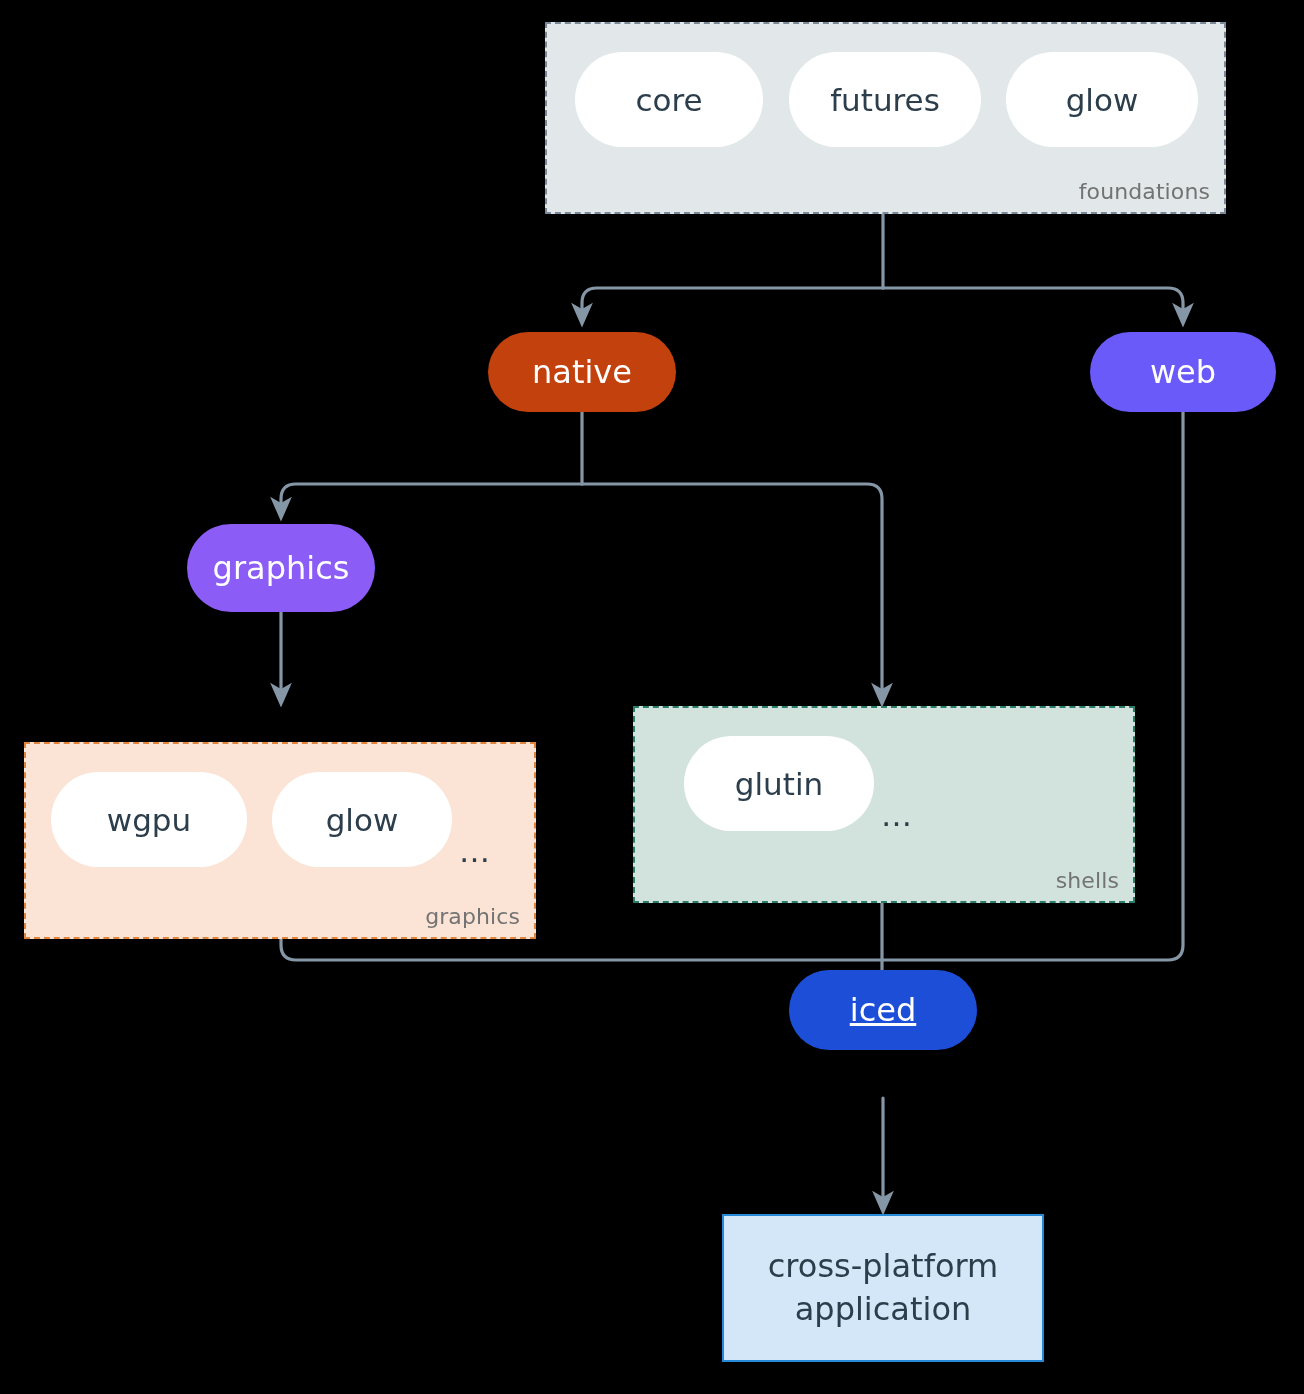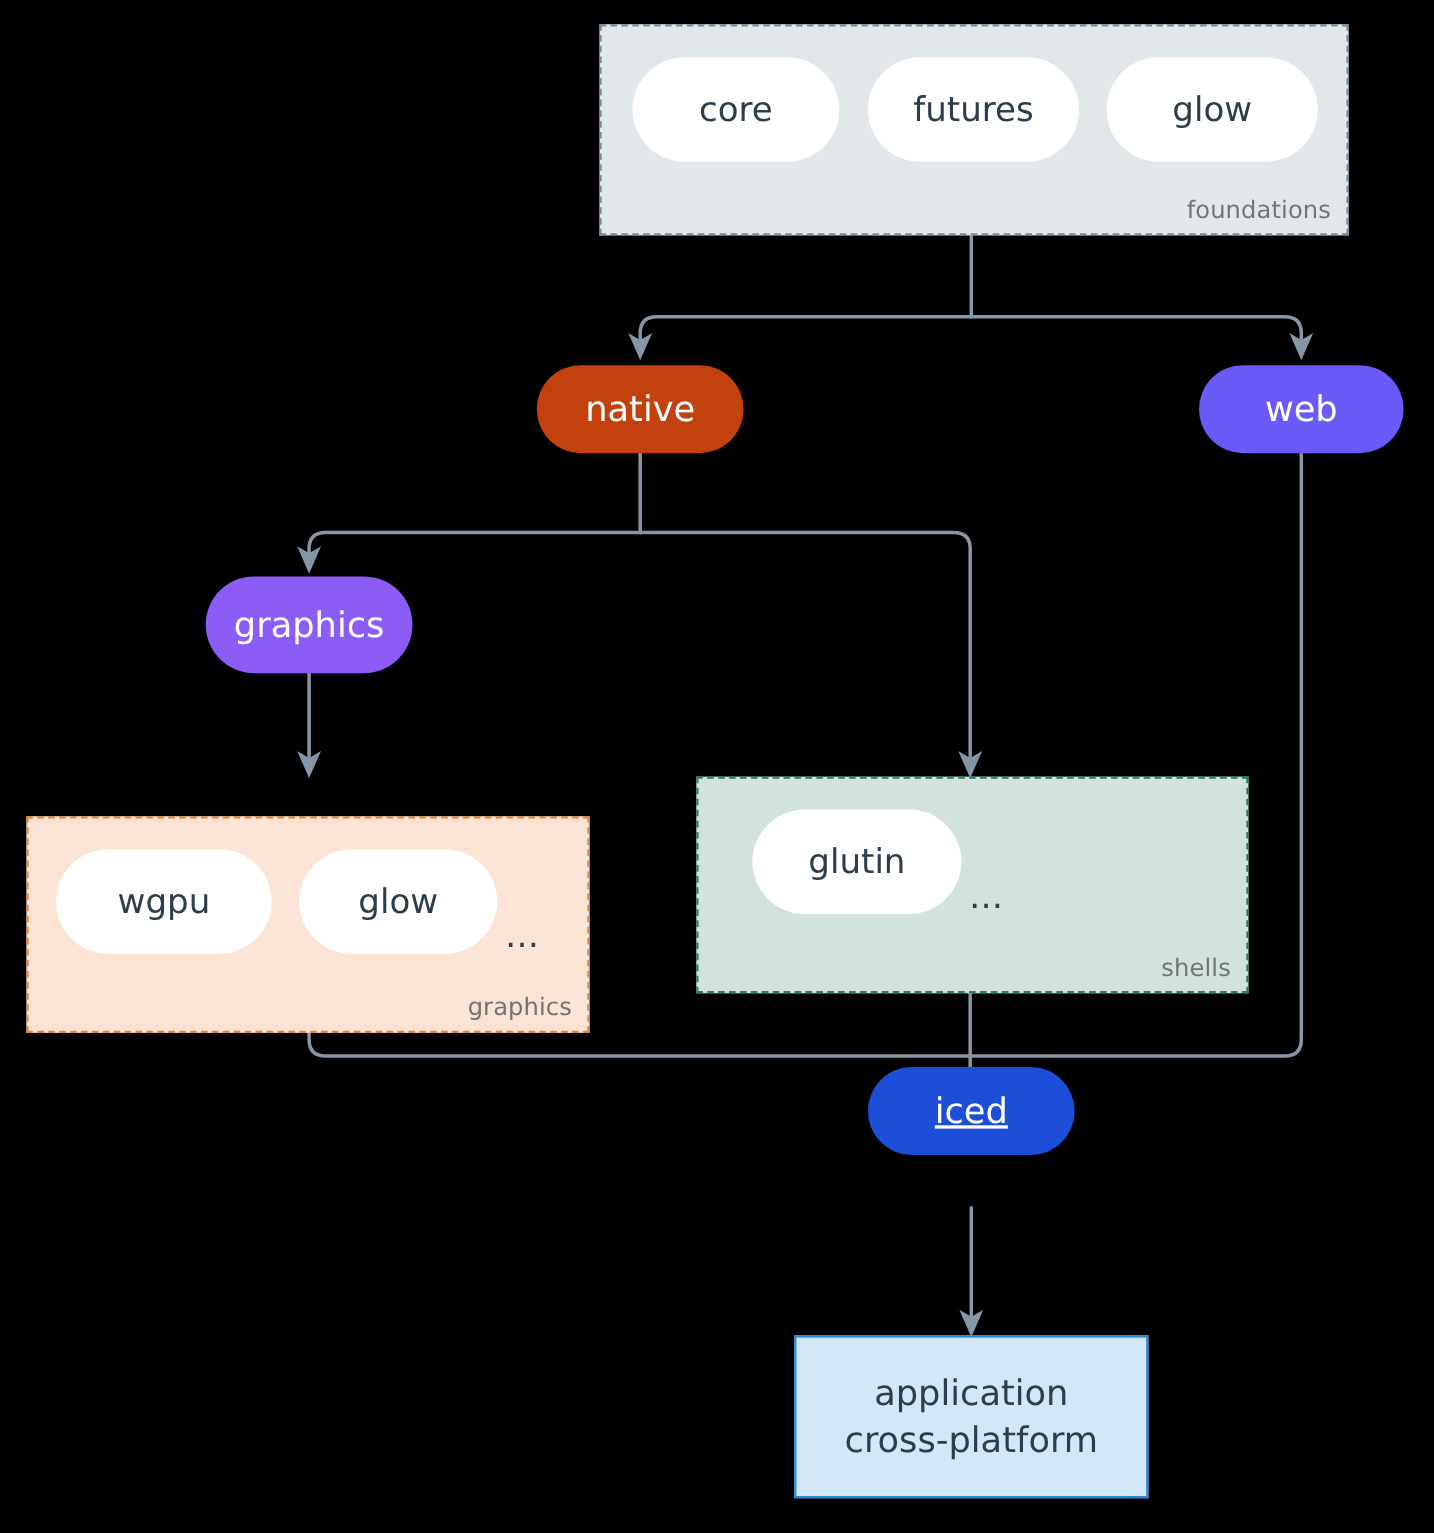--- a/index.html
+++ b/index.html
@@ -192,18 +192,18 @@
     </div>
     <div class="group-label">shells</div>
   </div>
 
   <div class="pill" style="left:789px; top:970px; width:188px; height:80px; background:#1d4ed8;text-decoration:underline;">
     <span>iced</span>
   </div>
 
   <div class="rect-node" style="left:722px; top:1214px; width:322px; height:148px;">
     <div>
+      <div>cross-platform</div>
       <div>application</div>
-      <div>cross-platform</div>
     </div>
   </div>
 
 </div>
 
 </body></html>

